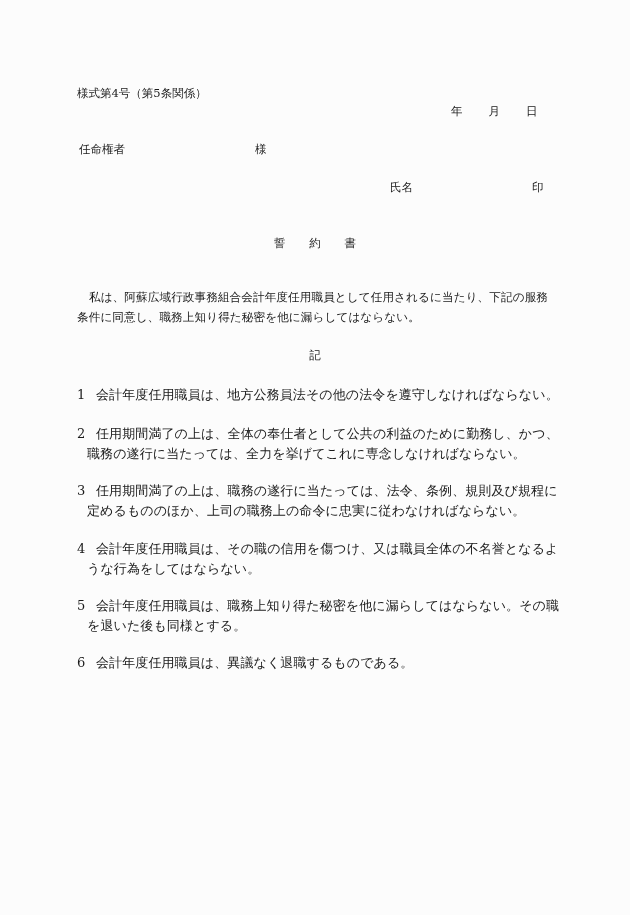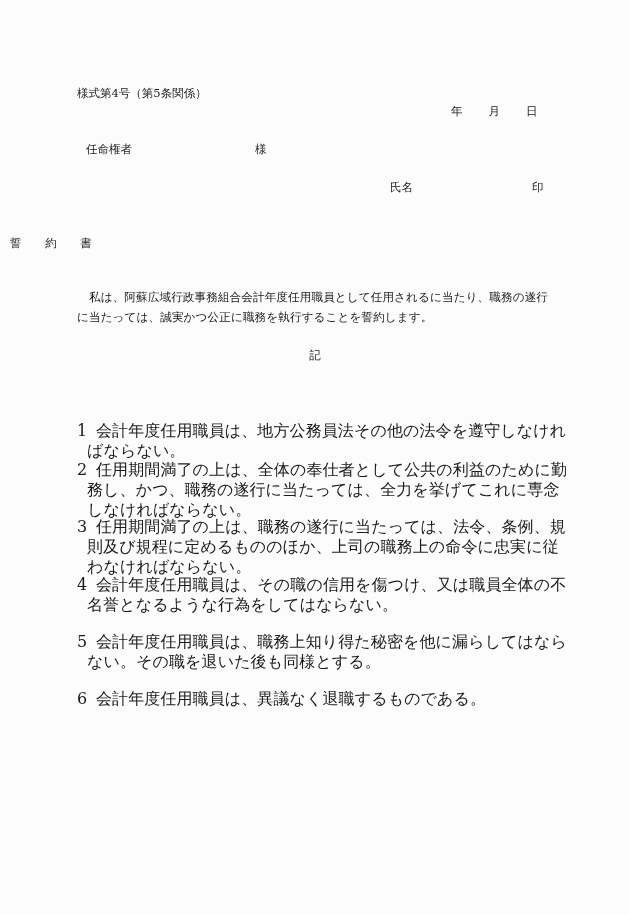--- a/index.html
+++ b/index.html
@@ -13,46 +13,45 @@
       position: relative;
       overflow: hidden;
       font-family: "DejaVu Serif", "Liberation Serif", serif;
       color: #1a1a1a;
       font-size: 11.5px;
     }
     .abs { position: absolute; white-space: nowrap; line-height: 14px; }
     .form-number { left: 77px; top: 86px; text-align: right; }
     .date-line { left: 451px; top: 104px; font-family: Liberation Serif, serif; }
     .date-line span { display: inline-block; }
-    .addressee { left: 86px; top: 142px; }
+    .addressee { left: 79px; top: 142px; }
     .addressee-honorific { left: 255px; top: 142px; }
     .signer-name-label { left: 390px; top: 180px; }
     .seal-label { left: 532px; top: 180px; }
-    .title { left: 0; width: 630px; top: 236px; text-align: left; }
+    .title { left: 0; width: 630px; top: 236px; text-align: center; }
     .title span { display: inline-block; margin: 0 10px; }
     .para {
       position: absolute;
       left: 77px;
       width: 482px;
       line-height: 20px;
       font-size: 11.6px;
       text-indent: 12px;
       letter-spacing: 0.1px;
     }
     .ki { left: 0; width: 630px; top: 348px; text-align: center; }
     .item {
       position: absolute;
       left: 77px;
       width: 482px;
       line-height: 20px;
-      font-size: 16px;
+      font-size: 13px;
       padding-left: 10px;
       text-indent: -10px;
       letter-spacing: 0.1px;
-      margin-top: 36px;
     }
     .item .num { display: inline-block; width: 19px; text-indent: 0; }
   </style>
 </head>
 <body>
 
 <div>
 
   <div class="abs form-number">様式第4号（第5条関係）</div>
 
@@ -65,21 +64,21 @@
 
   <div class="abs signer-name-label">氏名</div>
   <div class="abs seal-label">印</div>
 
   <div class="abs title">
     <span>誓</span>
     <span>約</span>
     <span>書</span>
   </div>
 
-  <div class="para" style="top:287px;">私は、阿蘇広域行政事務組合会計年度任用職員として任用されるに当たり、職務の遂行に当たっては、誠実かつ公正に職務を執行することを誓約します。</div>
+  <div class="para" style="top:287px;">私は、阿蘇広域行政事務組合会計年度任用職員として任用されるに当たり、下記の服務条件に同意し、職務上知り得た秘密を他に漏らしてはならない。</div>
 
   <div class="abs ki">記</div>
 
   <div class="item" style="top:385px;">
     <span class="num">1</span><span>会計年度任用職員は、地方公務員法その他の法令を遵守しなければならない。</span>
   </div>
 
   <div class="item" style="top:424px;">
     <span class="num">2</span><span>任用期間満了の上は、全体の奉仕者として公共の利益のために勤務し、かつ、職務の遂行に当たっては、全力を挙げてこれに専念しなければならない。</span>
   </div>

